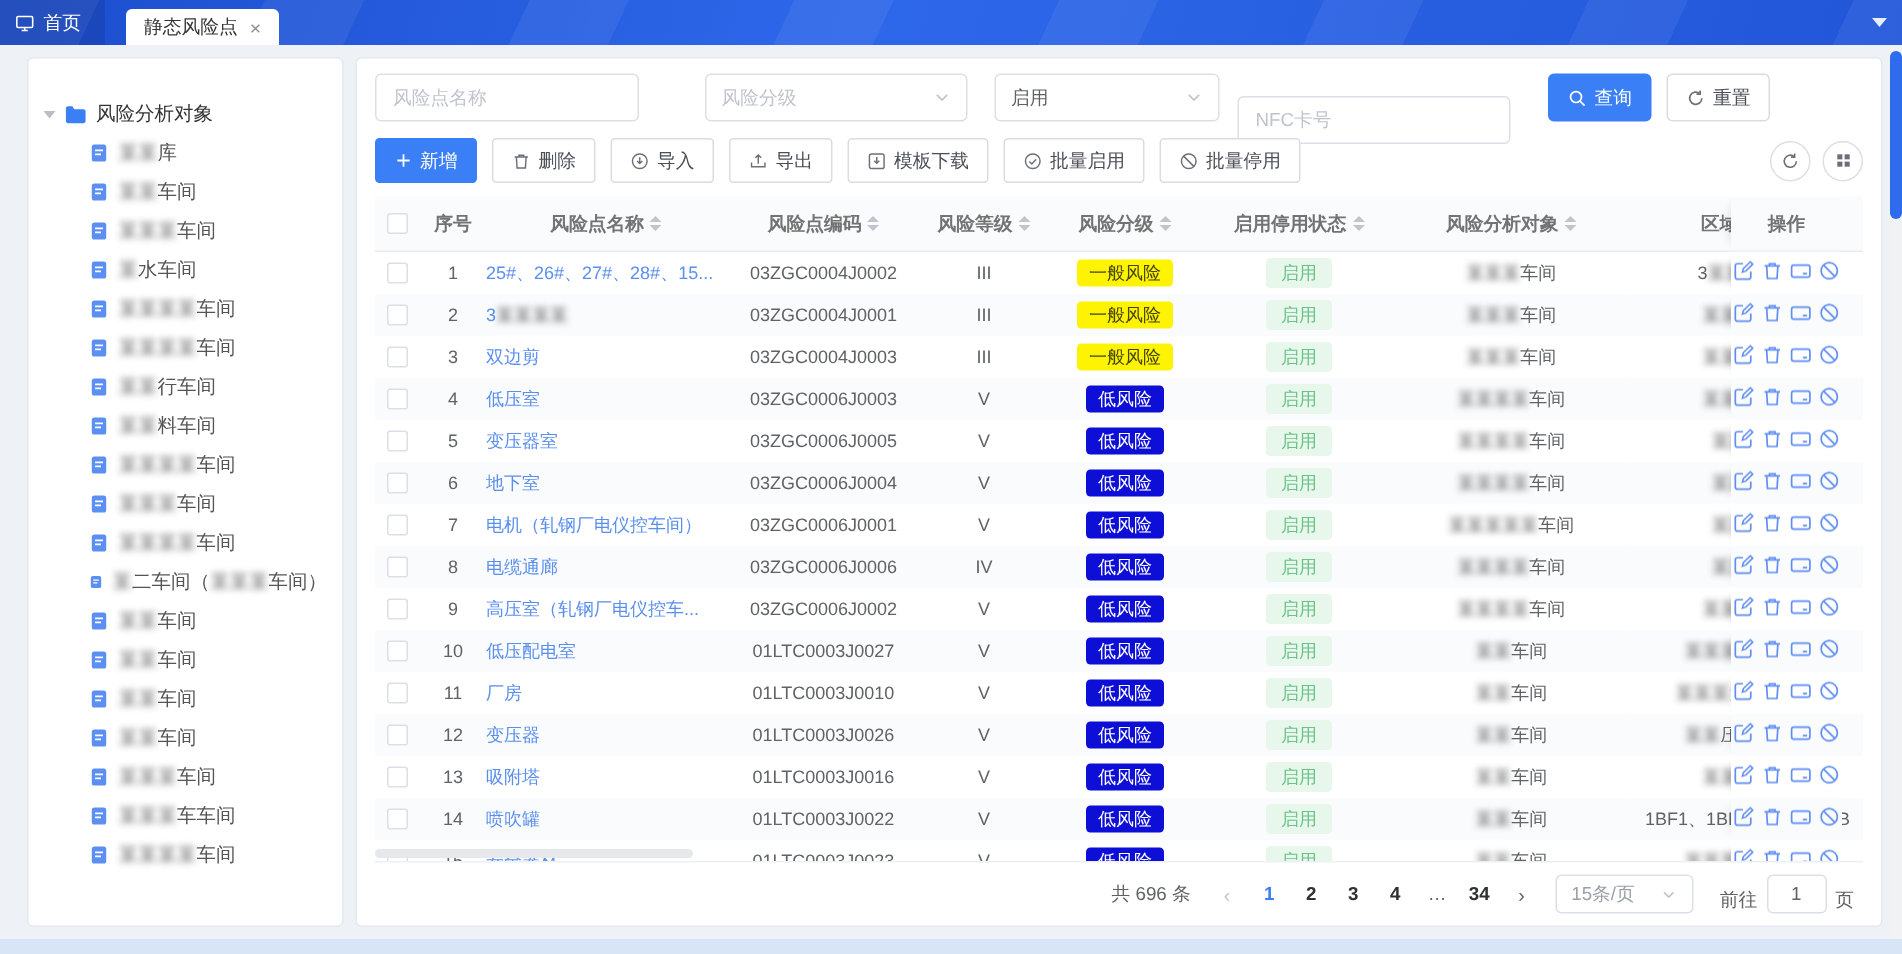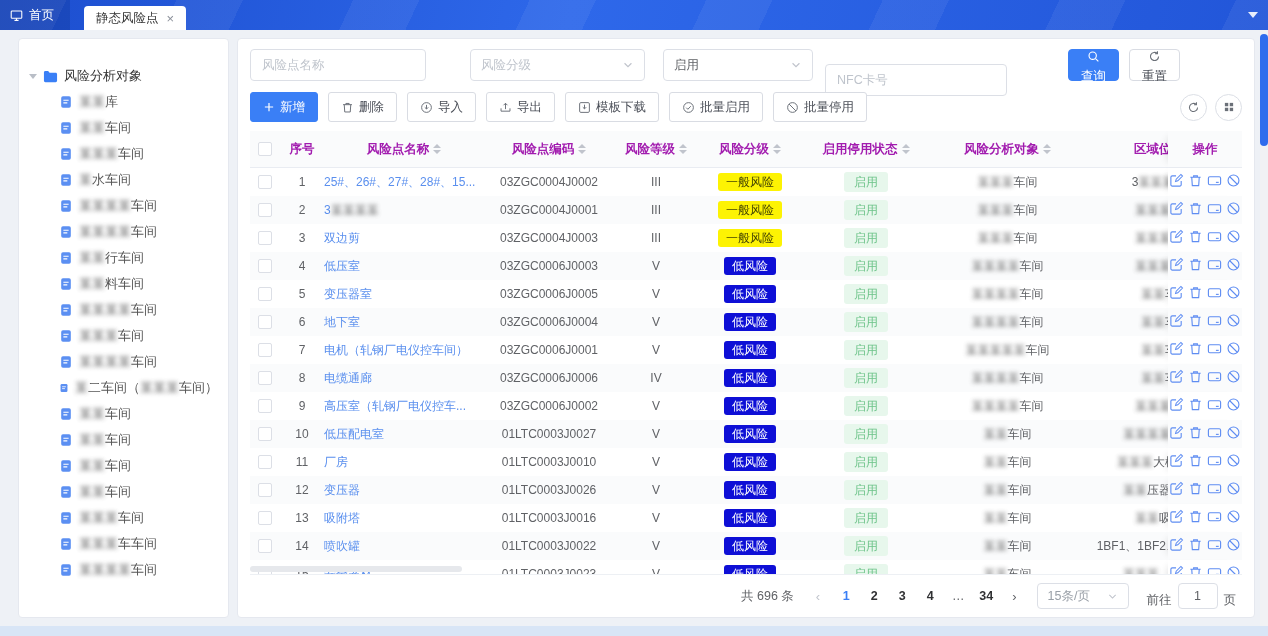--- a/index.html
+++ b/index.html
@@ -73,57 +73,57 @@
   .f-grade{ width:175px; margin-right:18px; }
   .f-status{ width:150px; margin-right:12px; }
   .filter-actions{ margin-left:auto; margin-right:62px; display:flex; gap:10px; }
   .btn{
     height:30px; display:inline-flex; align-items:center; gap:5px; padding:0 12px;
     border:1px solid #d9dce3; border-radius:3px; background:#fff; color:#4a4e57;
     font-size:12.5px; cursor:pointer; white-space:nowrap;
   }
   .btn svg{ flex:none; }
   .btn-primary{ background:#3a7ff6; border-color:#3a7ff6; color:#fff; }
-  .btn-search,.btn-reset{ height:32px; border-radius:4px;flex-direction:column; }
+  .btn-search,.btn-reset{ height:32px; border-radius:4px; }
   
   .toolbar-row{ display:flex; align-items:center; gap:10px; margin-bottom:9px; flex:none; }
   .toolbar-right{ margin-left:auto; display:flex; gap:8px; }
   .circle-btn{
     width:27px; height:27px; border:1px solid #dcdfe6; border-radius:50%;
     display:flex; align-items:center; justify-content:center; background:#fff; cursor:pointer; color:#6b7078;
   }
   
   .table-area{ flex:1 1 auto; overflow:hidden; position:relative; border-bottom:1px solid #edf0f4; }
   table{ border-collapse:separate; border-spacing:0; table-layout:fixed; width:1069px; }
   col.c-check{width:30px} col.c-seq{width:44px} col.c-name{width:160px} col.c-code{width:130px}
   col.c-level{width:84px} col.c-grade{width:104px} col.c-status{width:128px}
   col.c-target{width:155px} col.c-loc{width:160px}
   th{
     height:37px; background:#fafbfc; border-bottom:1px solid #e9ecf2;
-    font-size:12.5px; font-weight:bold; color:#a21caf; white-space:nowrap;
+    font-size:12.5px; font-weight:bold; color:#737373; white-space:nowrap;
   }
   th .th-inner{ display:inline-flex; align-items:center; gap:4px; }
   .sort{ display:inline-flex; flex-direction:column; gap:2px; cursor:pointer; }
   .sort i{ display:block; width:0; height:0; border-left:4px solid transparent; border-right:4px solid transparent; }
   .sort .up{ border-bottom:4.5px solid #c0c4cc; }
   .sort .down{ border-top:4.5px solid #c0c4cc; }
   td{ height:28px; font-size:12px; color:#606266; text-align:center; white-space:nowrap; overflow:hidden; }
   tbody tr:nth-child(even) td{ background:#fafbfc; }
   tbody tr:nth-child(odd) td{ background:#fff; }
   td.cell-name{ text-align:left; }
   td.cell-name a{ color:#5a8fee; text-decoration:none; cursor:pointer; }
   .checkbox{
     display:inline-block; width:14px; height:14px; border:1px solid #dcdfe6;
     border-radius:2px; background:#fff; vertical-align:middle; cursor:pointer;
   }
   .badge{ display:inline-block; padding:3px 8px; border-radius:3px; font-size:12px; line-height:1; }
   .badge-general{ background:#fdf303; color:#454503; }
   .badge-low{ background:#0e0fd6; color:#fff; }
   .status-badge{ display:inline-block; padding:4px 10px; border-radius:3px; font-size:12px; line-height:1; background:#e7f7ec; color:#6cc388; }
-  td.cell-ops, th.cell-ops{ position:sticky; right:0; z-index:2; }
+  td.cell-ops, th.cell-ops{ position:sticky; right:14px; z-index:2; }
   th.cell-ops{ box-shadow:-7px 0 8px -7px rgba(0,0,0,.15); }
   td.cell-ops{ box-shadow:-7px 0 8px -7px rgba(0,0,0,.15); }
   .ops-wrap{ display:inline-flex; gap:4px; align-items:center; color:#5f8df2; }
   .op-icon{ display:inline-flex; cursor:pointer; color:#5f8df2; }
   .h-scrollbar{ position:absolute; left:0; bottom:2px; width:212px; height:6px; background:#e6e8ec; border-radius:3px; cursor:pointer; }
   
   .pagination{
     flex:none; height:42px; display:flex; align-items:center; justify-content:flex-end;
     gap:8px; padding-right:6px; font-size:12.5px; color:#606266;
   }

